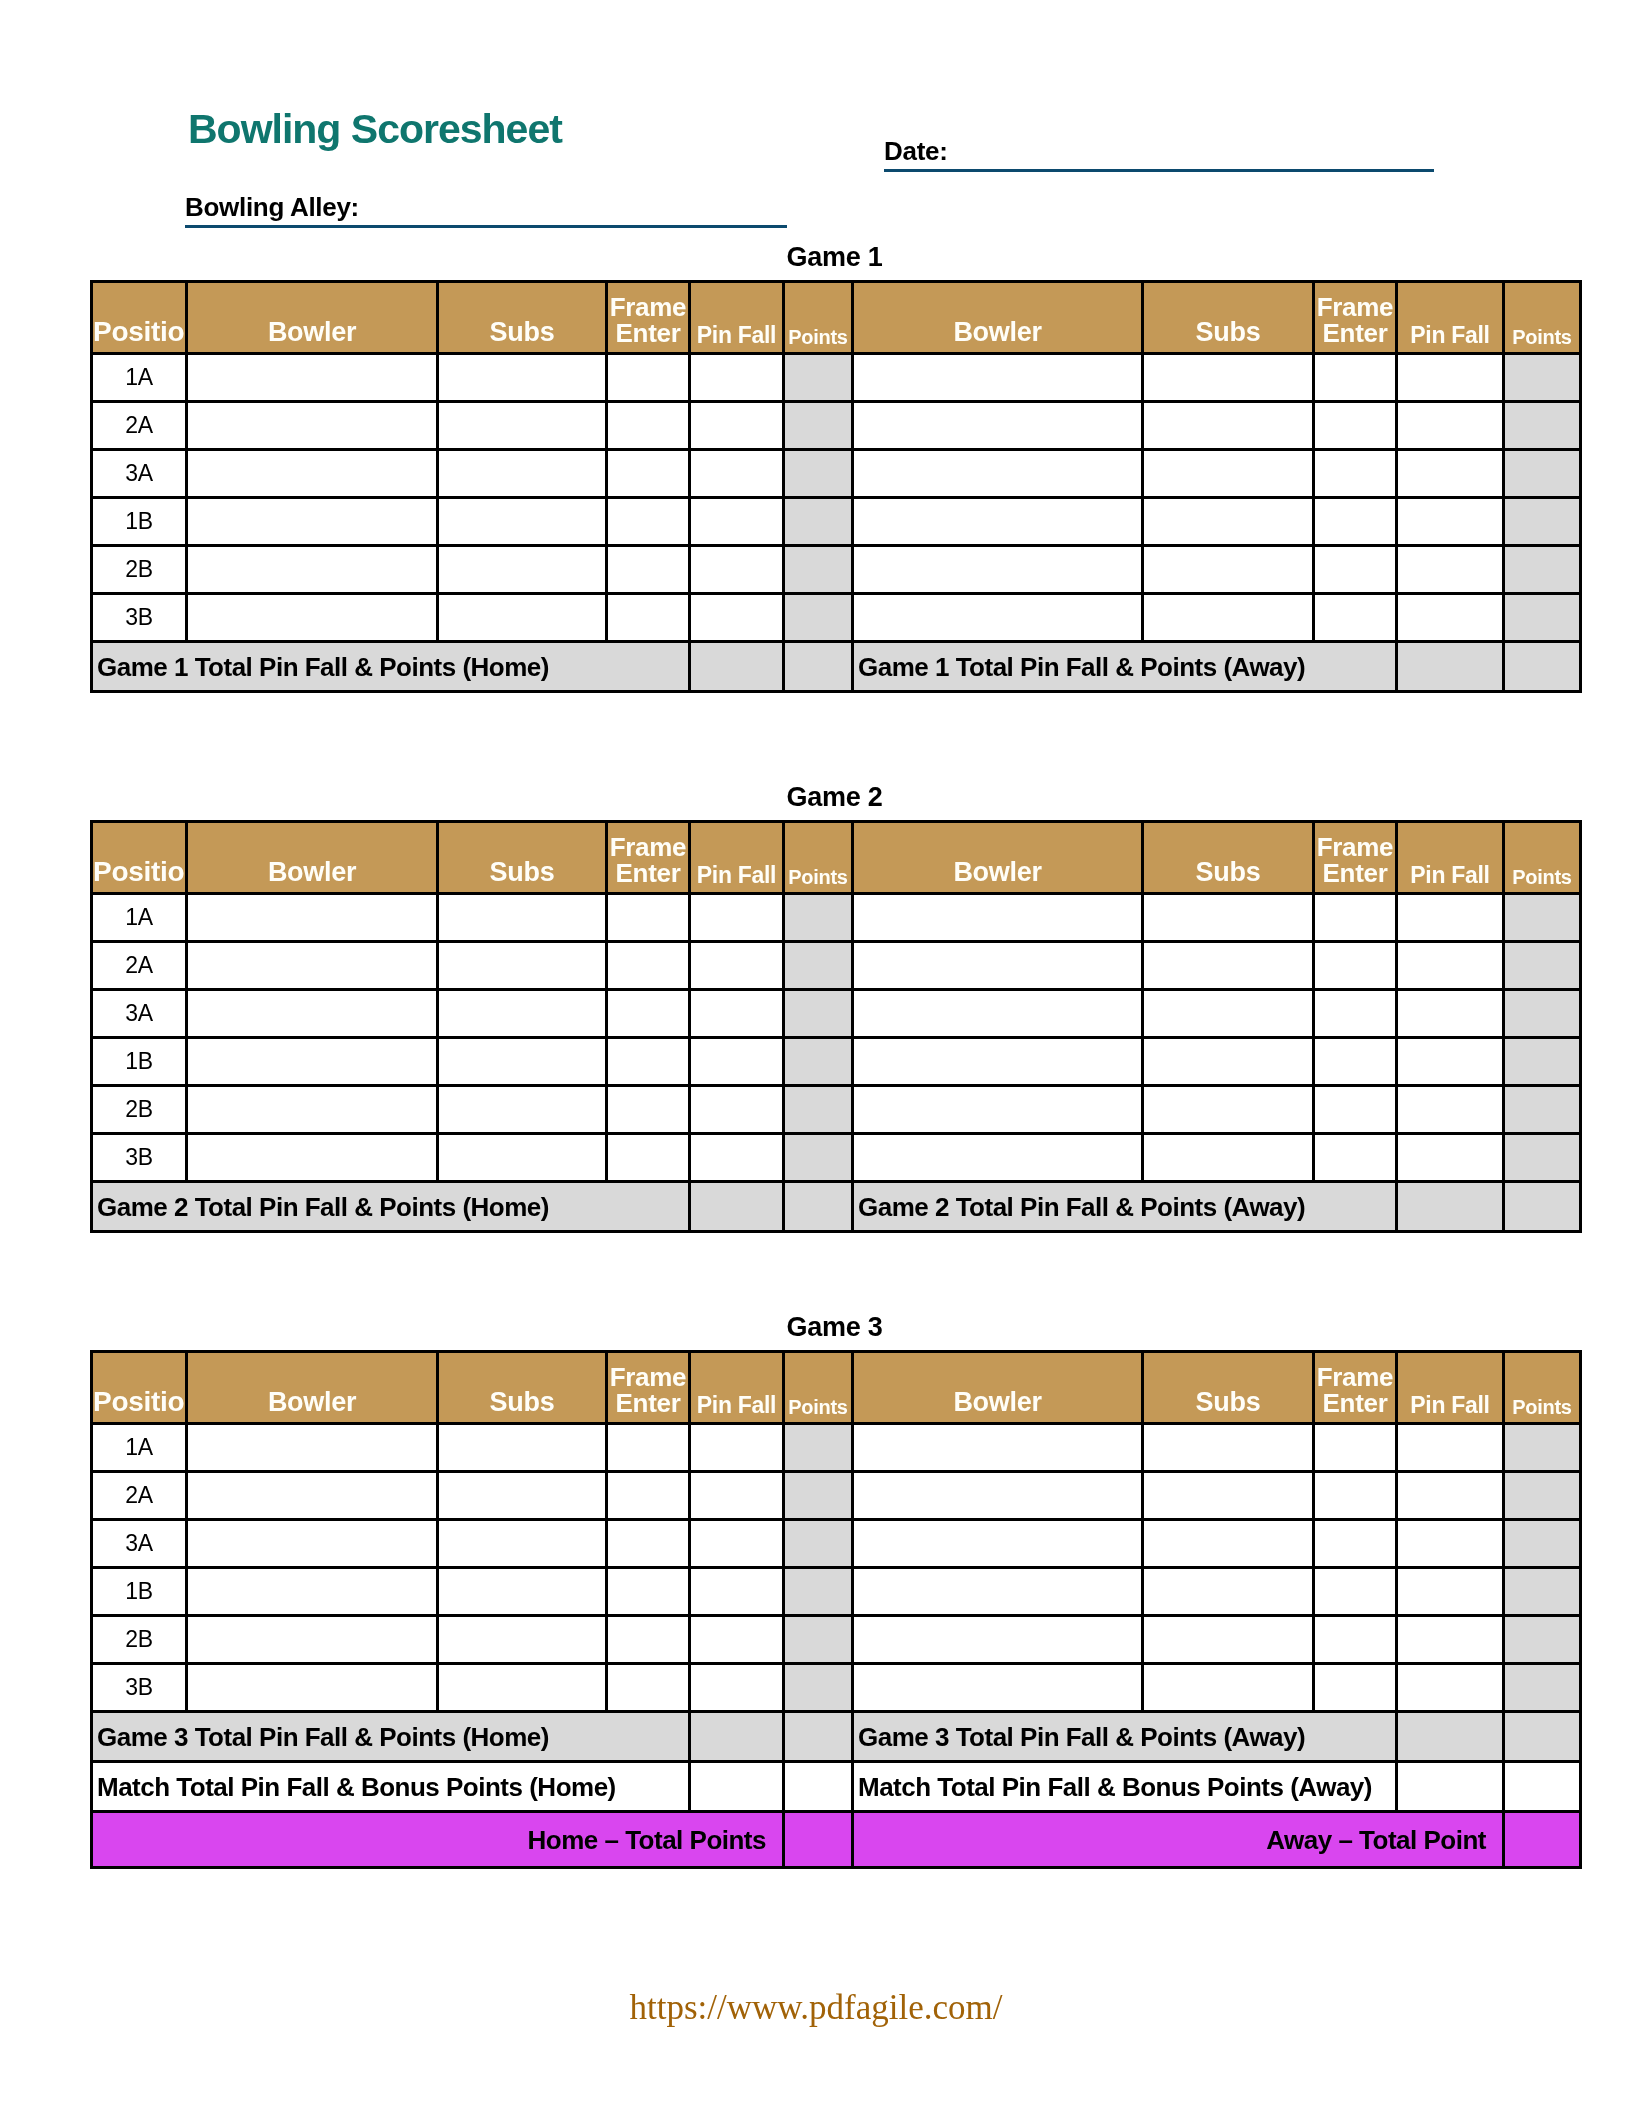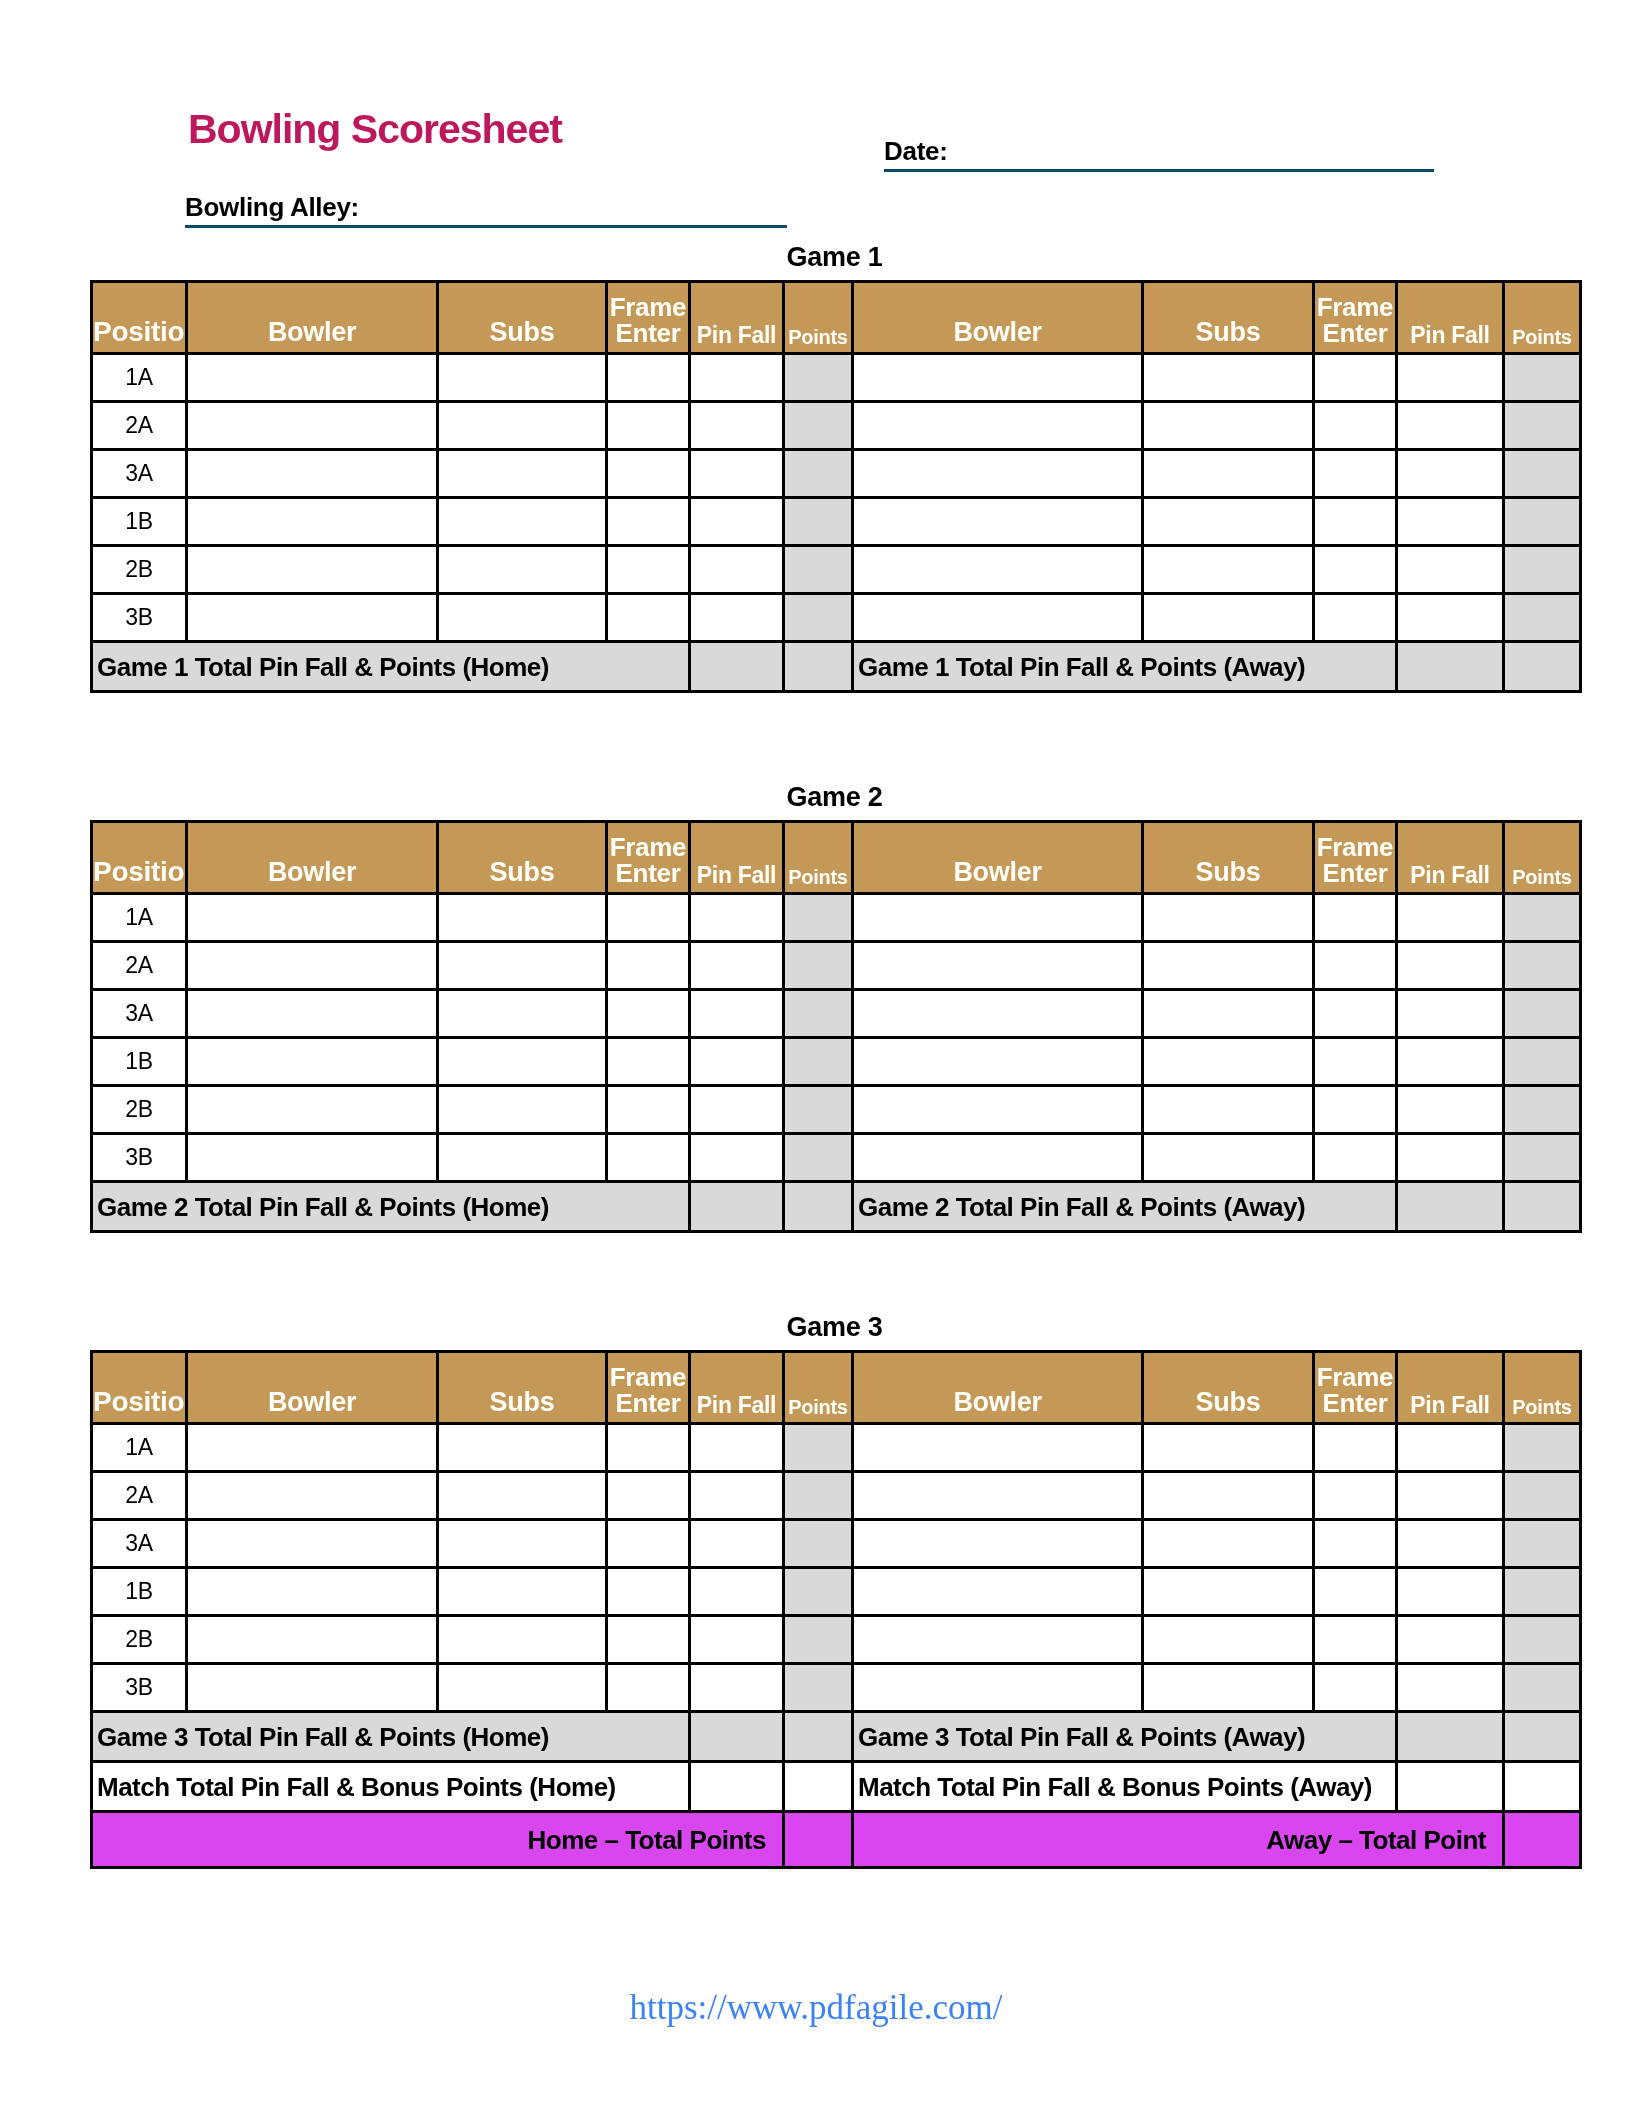--- a/index.html
+++ b/index.html
@@ -9,21 +9,21 @@
     width:1632px; height:2112px;
     margin:0 auto;
     background:#ffffff;
     font-family:"Liberation Sans", sans-serif;
     color:#000;
   }
   
   .doc-title {
     position:absolute; left:188px; top:106px;
     font-size:41px; font-weight:bold; letter-spacing:-1px;
-    color:#be185d;
+    color:#0f766e;
   }
   .field {
     position:absolute;
     border-bottom:3px solid #0c4a6e;
     display:flex; align-items:flex-end;
   }
   .field .flabel {
     font-size:26px; font-weight:bold; letter-spacing:-0.3px;
     padding-bottom:2px; white-space:nowrap;
   }
@@ -91,21 +91,21 @@
     vertical-align:middle; padding:4px 2px 2px 4px;
     white-space:nowrap;
   }
   td.lbl.right { text-align:right; padding-right:16px; }
 
   
   .footer-url {
     position:absolute; left:0; top:1988px; width:1632px;
     text-align:center;
     font-family:"Liberation Serif", serif;
-    font-size:35px; color:#3b82f6;
+    font-size:35px; color:#a16207;
     text-decoration:none;
   }
 </style>
 </head>
 <body>
 
 <div class="page">
 
   <h1 class="doc-title">Bowling Scoresheet</h1>
 

